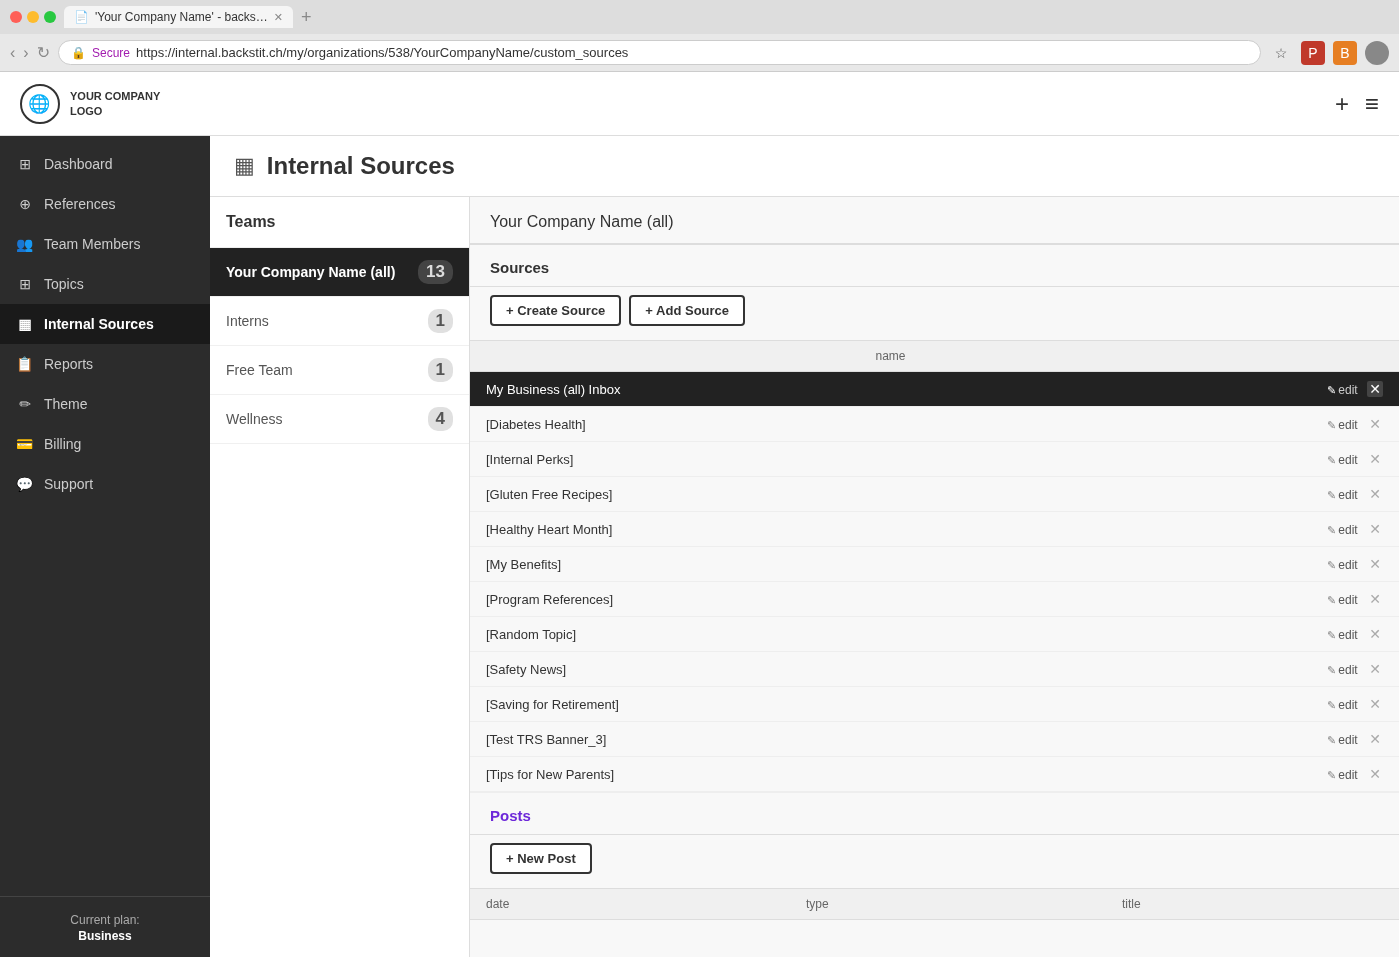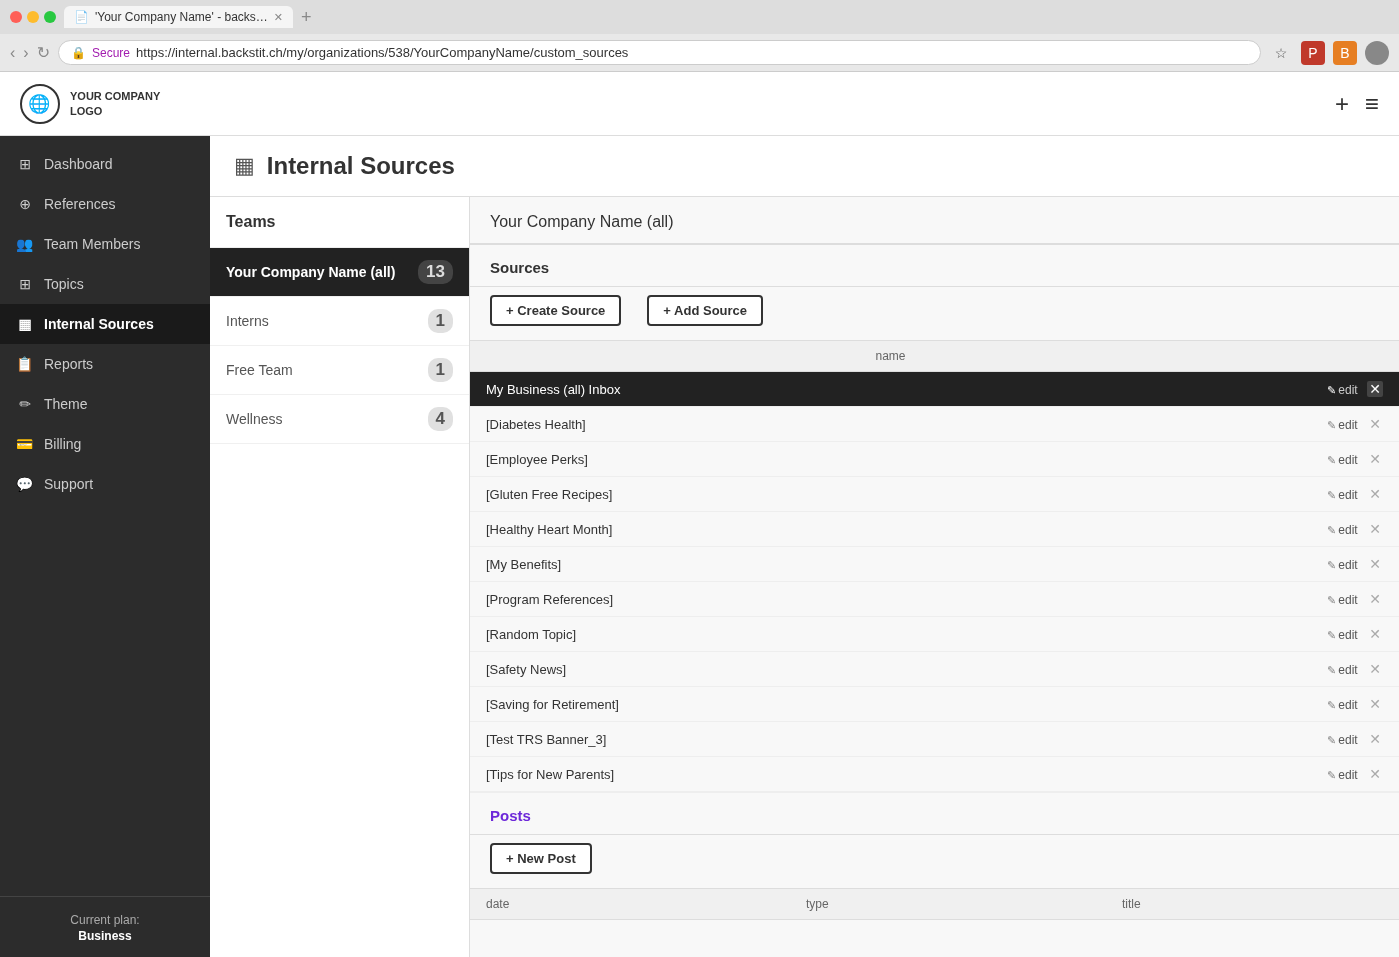--- a/index.html
+++ b/index.html
@@ -179,21 +179,21 @@
     }
     .sources-sub-title {
       font-size: 15px;
       font-weight: bold;
       color: #333;
       padding: 14px 20px 10px;
     }
     .sources-actions {
       padding: 8px 20px 14px;
       display: flex;
-      gap: 26px;
+      gap: 8px;
     }
     .btn-outline {
       border: 2px solid #333;
       background: white;
       border-radius: 4px;
       padding: 6px 14px;
       font-size: 13px;
       font-weight: bold;
       cursor: pointer;
       color: #333;
@@ -414,21 +414,21 @@
               </td>
             </tr>
             <tr>
               <td>[Diabetes Health]</td>
               <td class="actions-cell">
                 <span style="font-size:11px;margin-right:2px;color:#888;">✎</span><a class="edit-link">edit</a>
                 <button class="delete-btn">✕</button>
               </td>
             </tr>
             <tr>
-              <td>[Employee Perks]</td>
+              <td>[Internal Perks]</td>
               <td class="actions-cell">
                 <span style="font-size:11px;margin-right:2px;color:#888;">✎</span><a class="edit-link">edit</a>
                 <button class="delete-btn">✕</button>
               </td>
             </tr>
             <tr>
               <td>[Gluten Free Recipes]</td>
               <td class="actions-cell">
                 <span style="font-size:11px;margin-right:2px;color:#888;">✎</span><a class="edit-link">edit</a>
                 <button class="delete-btn">✕</button>

